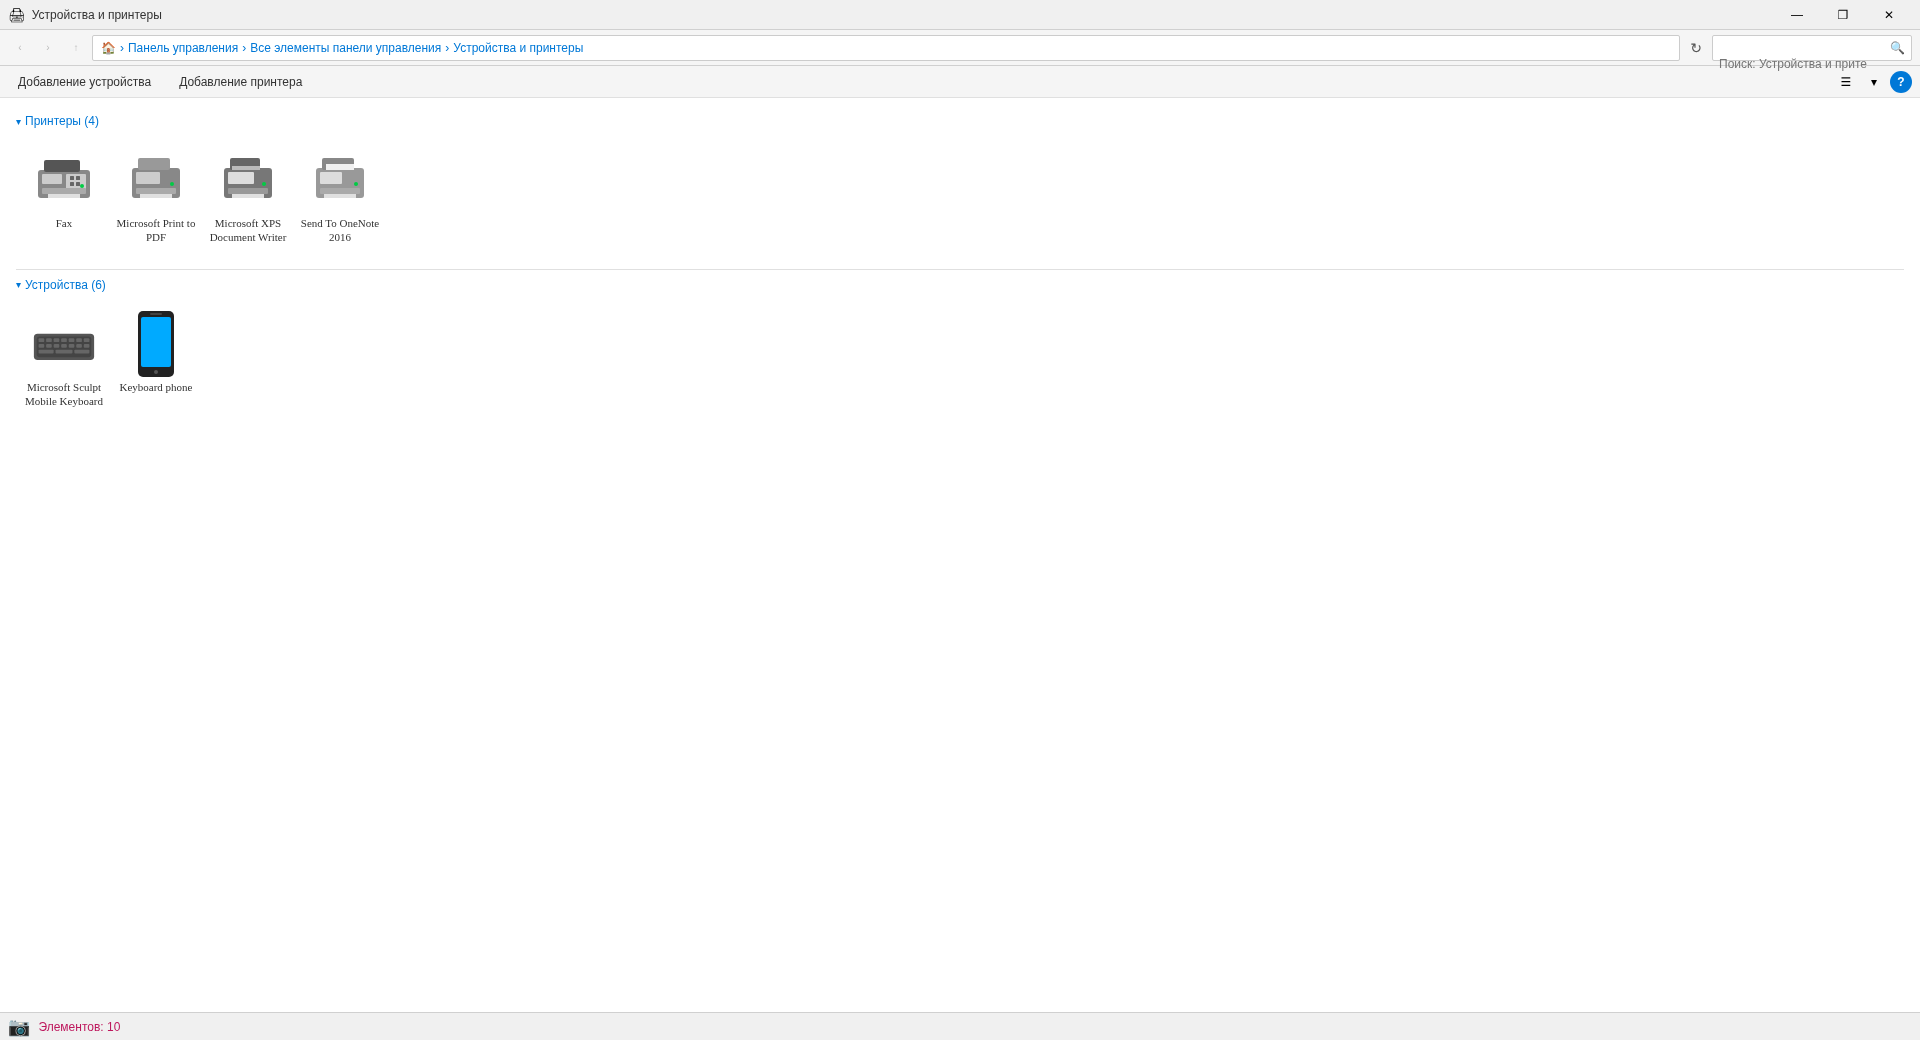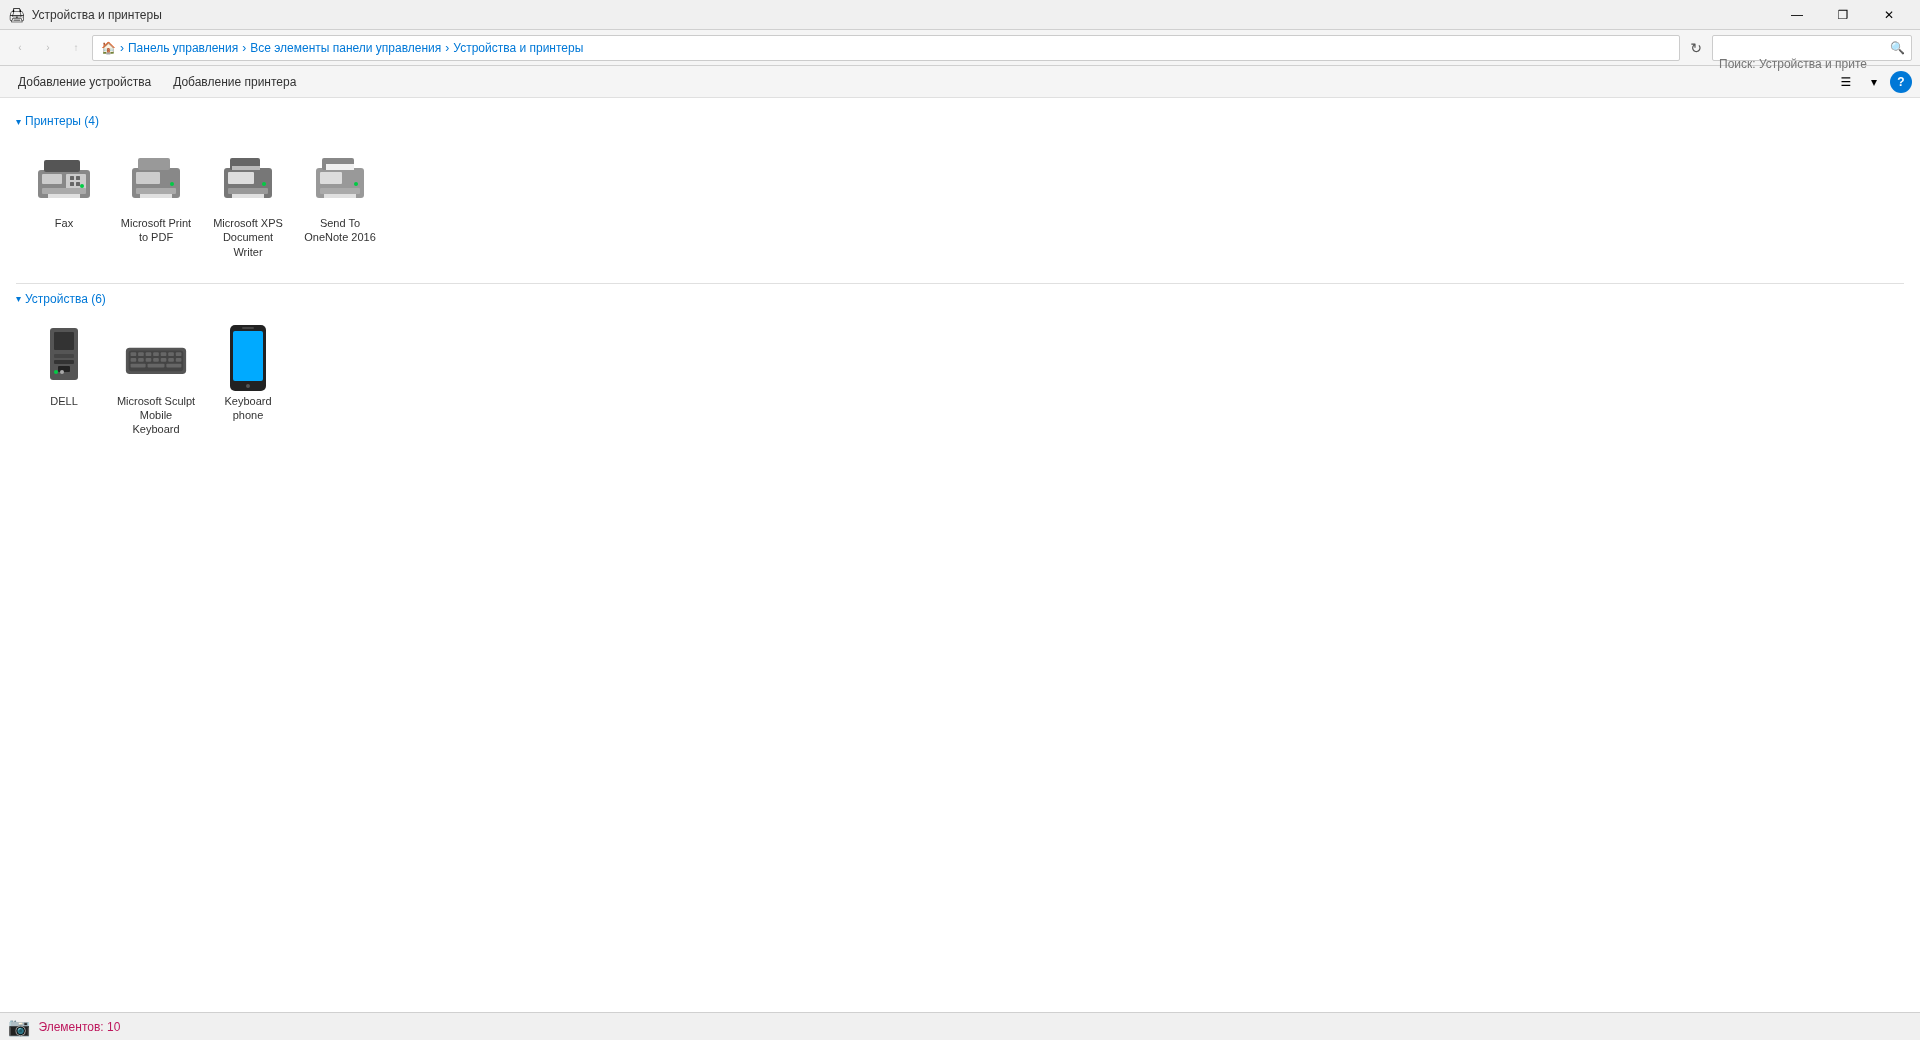--- a/index.html
+++ b/index.html
@@ -52,21 +52,21 @@
       border: none; outline: none; font-size: 12px; width: 100%; background: transparent; color: #888; margin-top: 32px;
     }
     .search-icon { color: #555; font-size: 12px; }
 
     
     .toolbar {
       display: flex; align-items: center; justify-content: space-between;
       background: #f5f5f5; height: 32px; padding: 0 8px;
       border-bottom: 1px solid #e0e0e0;
     }
-    .toolbar-left { display: flex; align-items: center; gap: 2px; }
+    .toolbar-left { display: flex; align-items: center; gap: 8px; }
     .toolbar-btn {
       border: none; background: transparent; cursor: pointer;
       padding: 4px 10px; font-size: 12px; color: #333; border-radius: 2px;
     }
     .toolbar-right { display: flex; align-items: center; gap: 4px; }
     .view-btn {
       width: 24px; height: 24px; border: none; background: transparent;
       cursor: pointer; display: flex; align-items: center; justify-content: center;
       border-radius: 2px; font-size: 12px;
     }
@@ -93,20 +93,21 @@
 
     
     .device-grid {
       display: flex; flex-wrap: wrap; gap: 4px;
       padding: 4px 0 16px 4px;
     }
     .device-item {
       display: flex; flex-direction: column; align-items: center;
       width: 88px; padding: 8px 4px; cursor: pointer; border-radius: 2px;
       text-align: center;
+      font-family: Liberation Serif, serif;
     }
     .device-icon { width: 64px; height: 64px; display: flex; align-items: center; justify-content: center; margin-bottom: 4px; }
     .device-label { font-size: 11px; color: #333; line-height: 1.3; }
 
     
     .status-bar {
       position: fixed; bottom: 0; left: 0; right: 0;
       height: 28px; background: #f0f0f0; border-top: 1px solid #d0d0d0;
       display: flex; align-items: center; padding: 0 8px; gap: 8px;
     }
@@ -240,35 +241,20 @@
   </div>
 
   <div class="separator"></div>
 
   <div class="section-header">
     <span class="chevron">▾</span>
     <span>Устройства (6)</span>
   </div>
   <div class="device-grid">
 
-    <div class="device-item">
-      <div class="device-icon">
-        <svg width="60" height="64" viewBox="0 0 60 64" xmlns="http://www.w3.org/2000/svg">
-
-          <rect x="16" y="2" width="28" height="52" rx="3" fill="#555"></rect>
-          <rect x="20" y="6" width="20" height="18" rx="1" fill="#333"></rect>
-          <rect x="20" y="28" width="20" height="4" rx="1" fill="#444"></rect>
-          <rect x="20" y="34" width="20" height="4" rx="1" fill="#333"></rect>
-          <rect x="24" y="40" width="12" height="6" rx="1" fill="#222"></rect>
-          <circle cx="22" cy="46" r="2" fill="#00cc44"></circle>
-          <circle cx="28" cy="46" r="2" fill="#aaa"></circle>
-        </svg>
-      </div>
-      <div class="device-label">DELL</div>
-    </div>
 
 
 
     <div class="device-item">
       <div class="device-icon">
         <svg width="68" height="50" viewBox="0 0 68 50" xmlns="http://www.w3.org/2000/svg">
           <rect x="2" y="14" width="64" height="28" rx="4" fill="#555"></rect>
           <rect x="5" y="17" width="58" height="22" rx="3" fill="#444"></rect>
 
           <rect x="7" y="19" width="6" height="4" rx="1" fill="#666"></rect>

